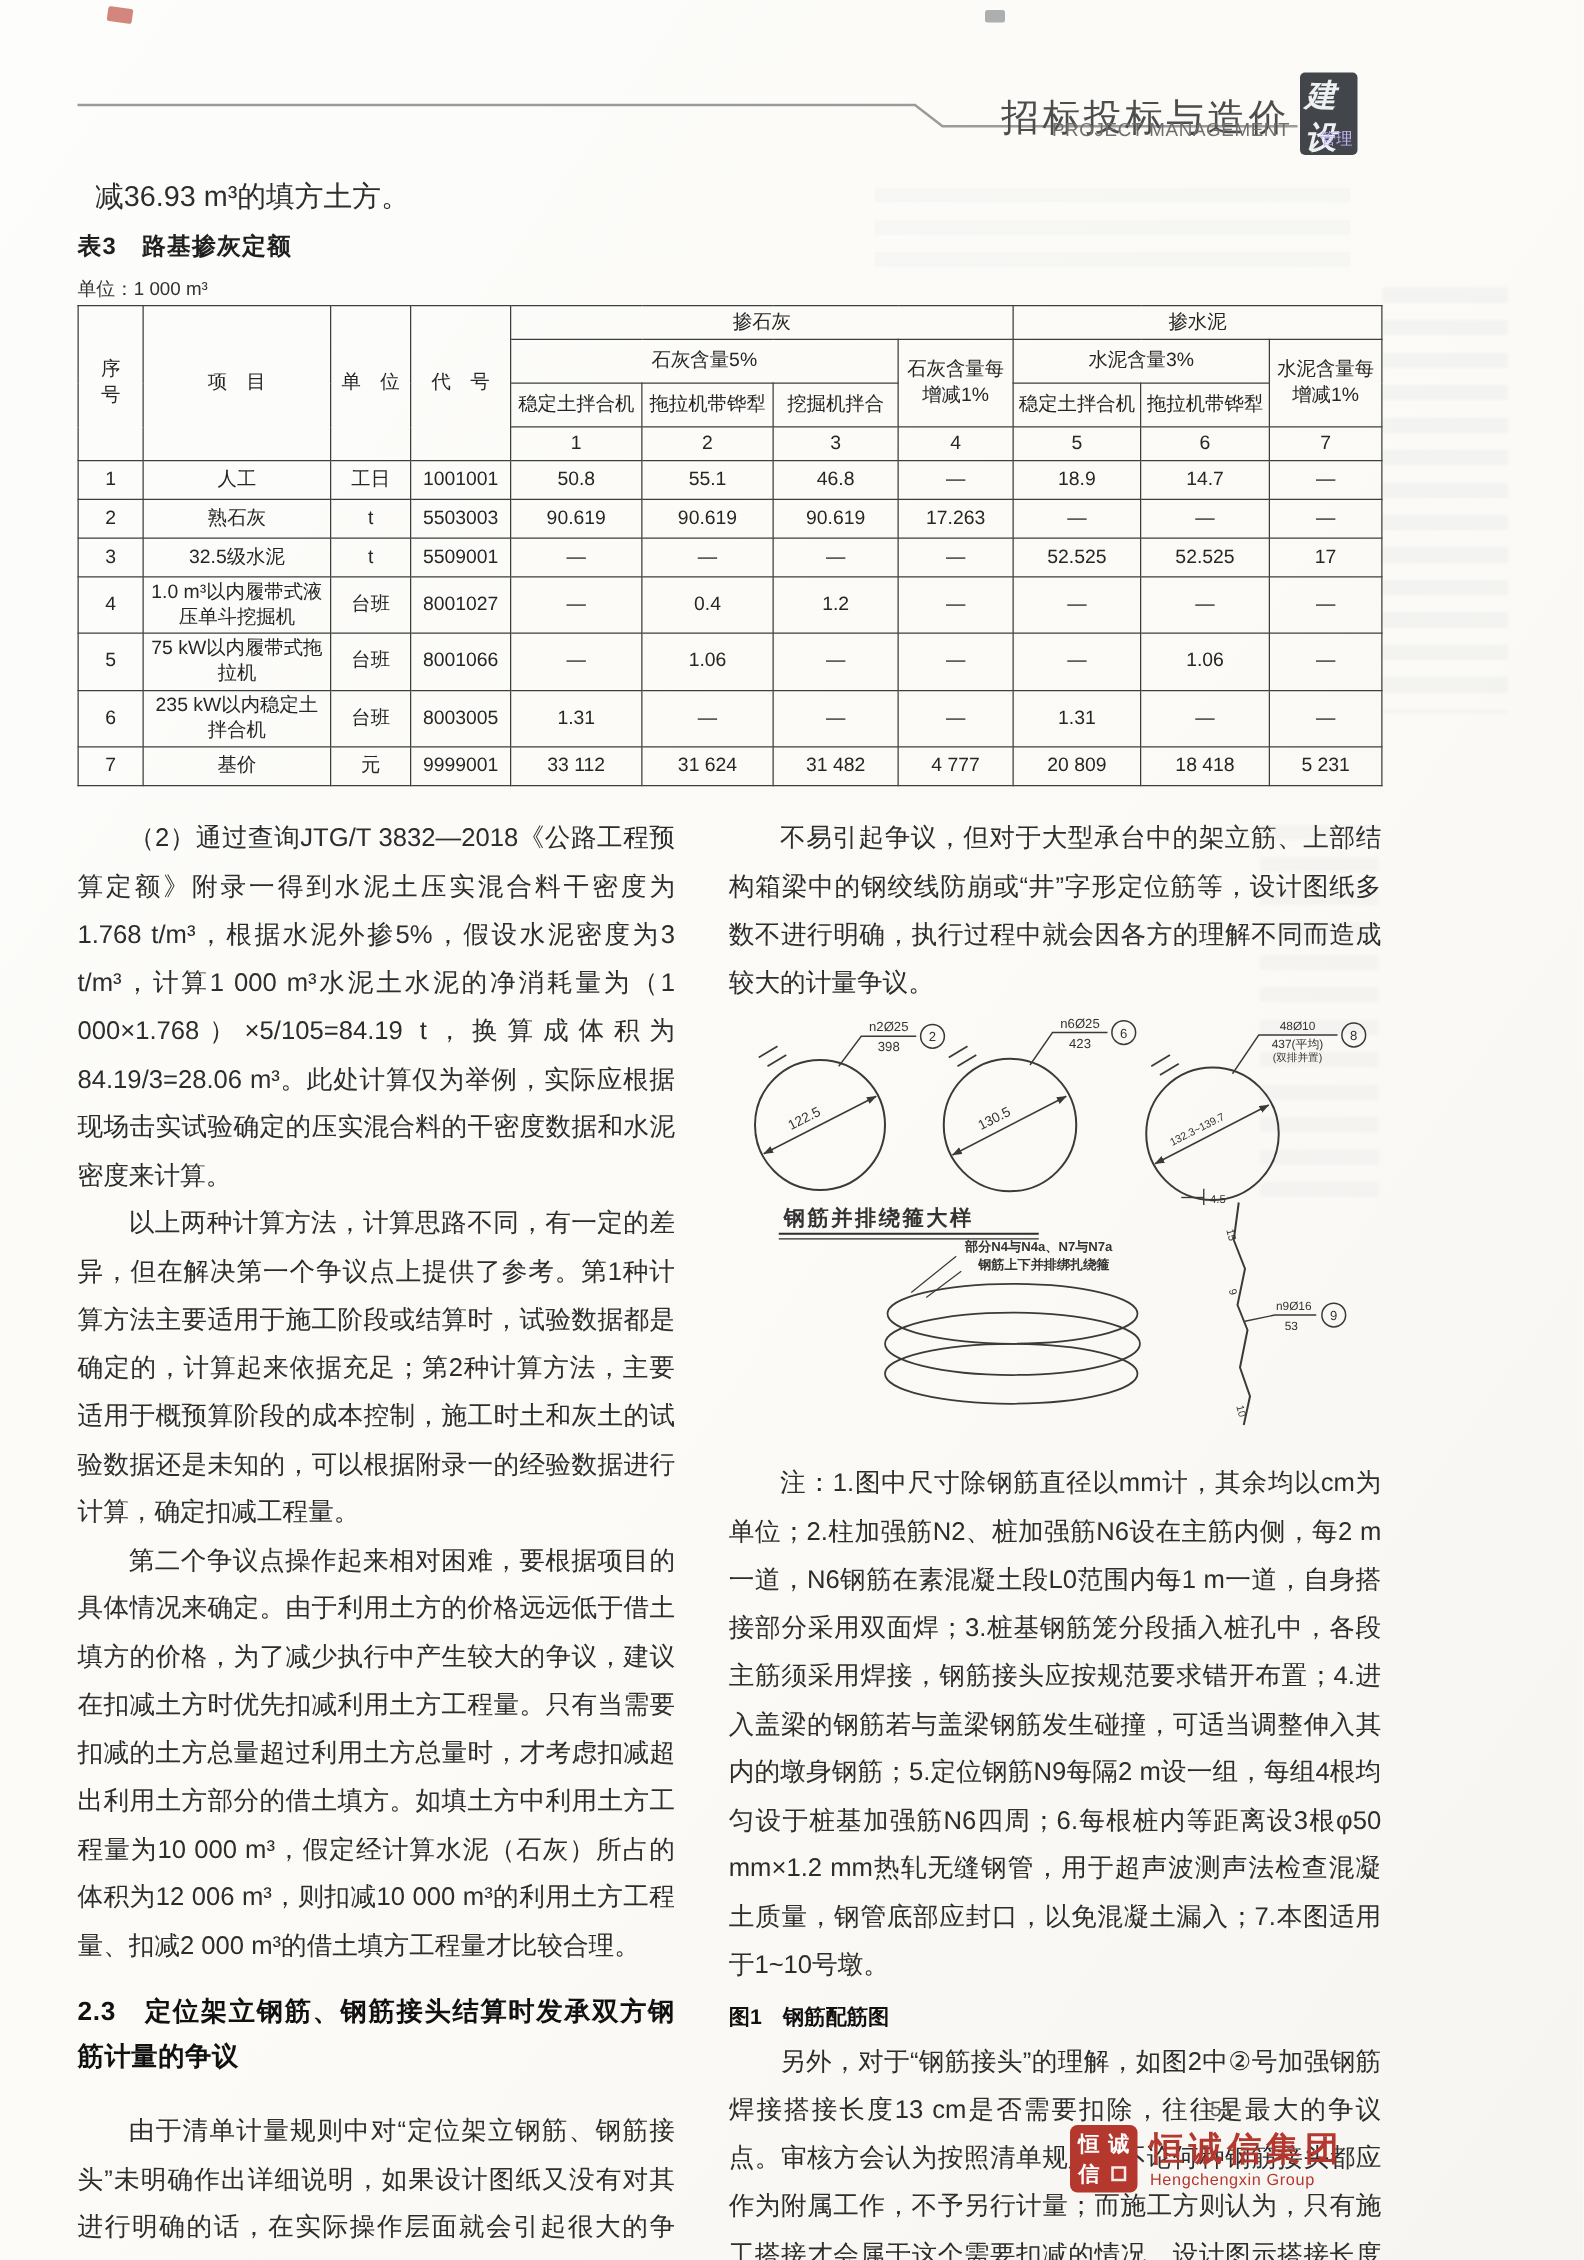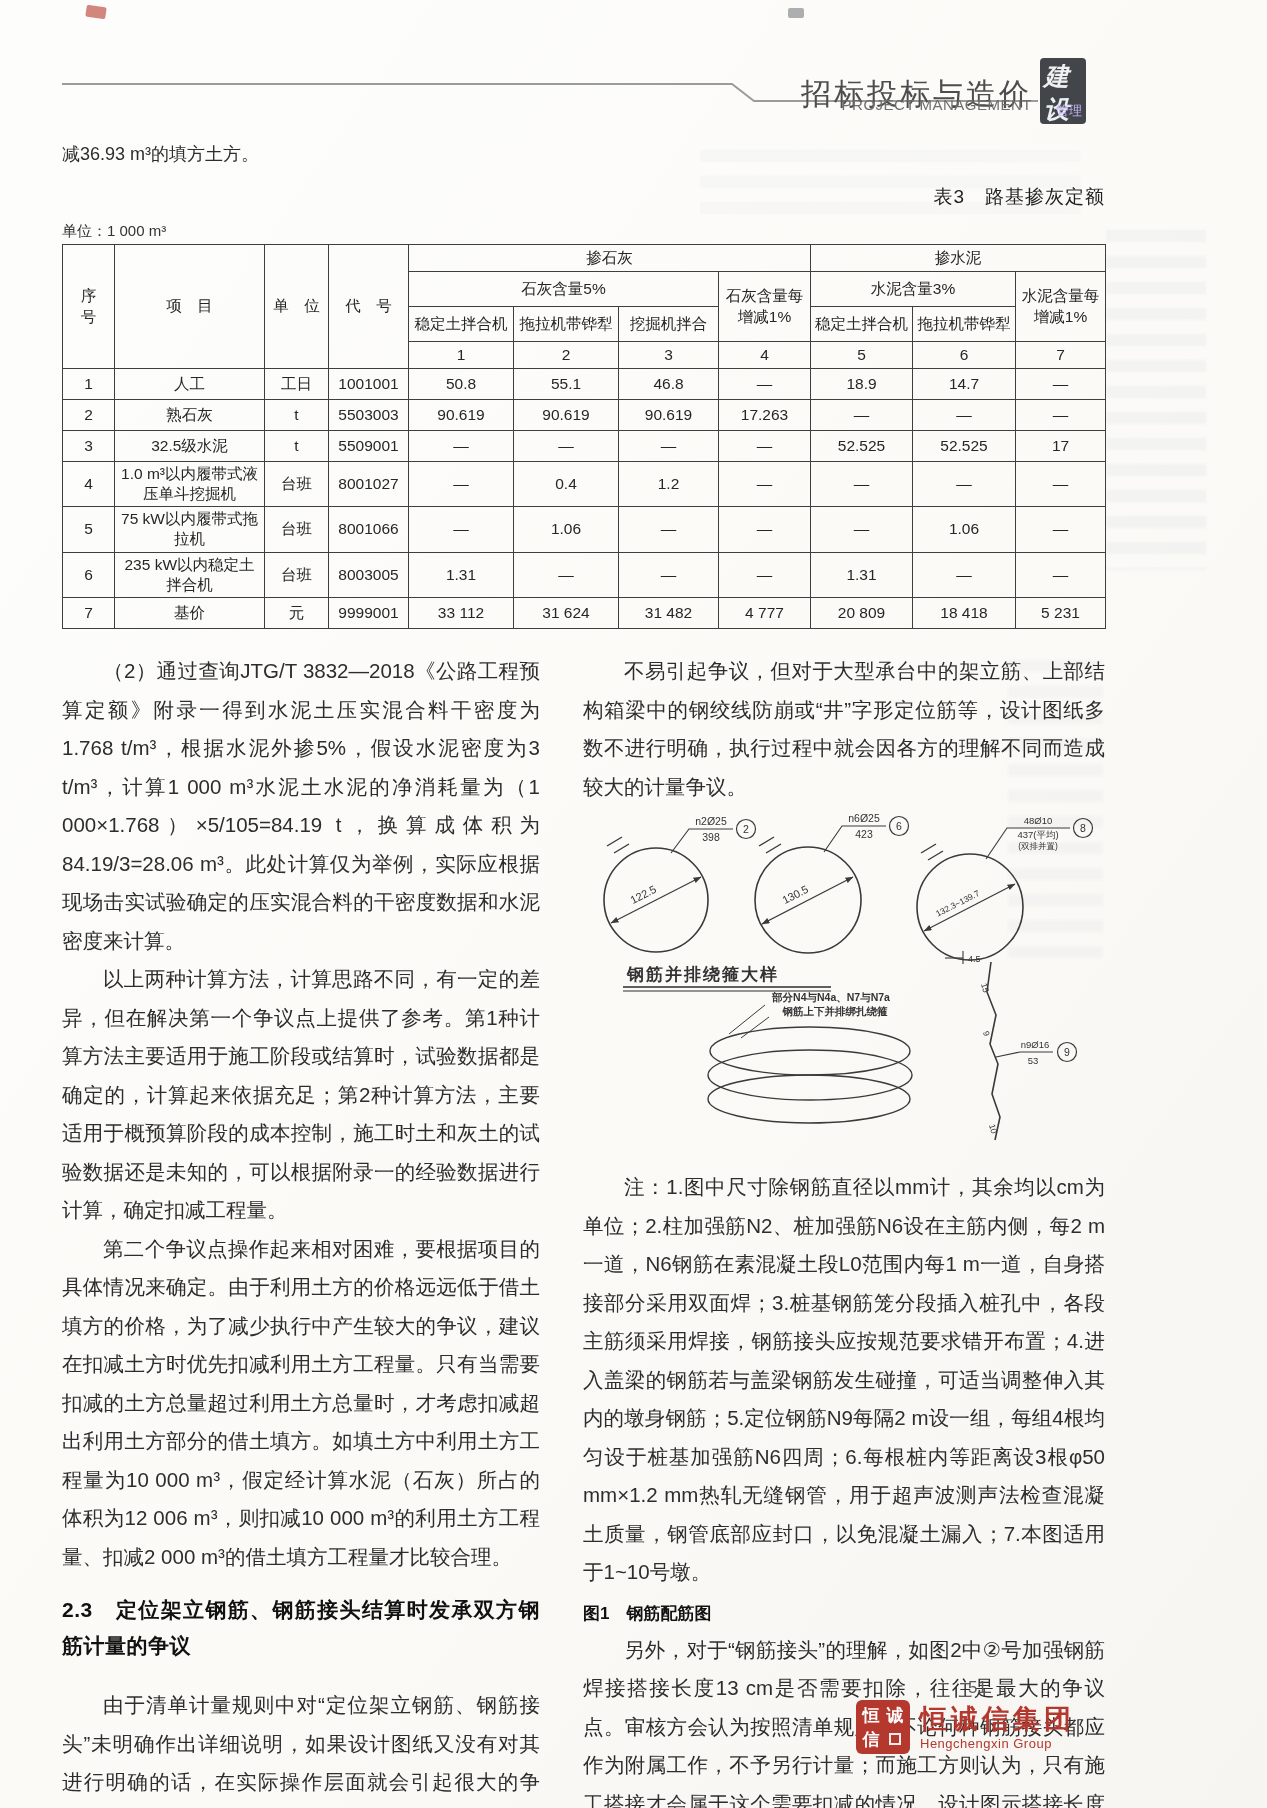--- a/index.html
+++ b/index.html
@@ -20,25 +20,25 @@
               letter-spacing:3px;font-weight:400}
   .journal-en{position:absolute;top:96px;right:235px;font-size:15px;color:#6e6e6e;
               letter-spacing:.5px}
   .journal-logo{position:absolute;left:1040px;top:58px;width:46px;height:66px;
                 background:#42464a;border-radius:4px;overflow:hidden}
   .journal-logo .l1{position:absolute;left:4px;top:2px;font-size:25px;font-weight:bold;
                     font-style:italic;color:#eef0f1}
   .journal-logo .l2{position:absolute;right:4px;bottom:4px;font-size:13px;color:#c4b5fd}
 
   
-  .lead{position:absolute;left:62px;top:142px;font-size:18px;color:#2d2d2d}
+  .lead{position:absolute;left:76px;top:142px;font-size:23px;color:#2d2d2d}
 
   
   .table-block{position:absolute;left:62px;top:184px;width:1043px}
-  .tbl-title{text-align:right;font-weight:normal;font-size:19px;color:#1f1f1f;letter-spacing:1px}
+  .tbl-title{text-align:left;font-weight:bold;font-size:19px;color:#1f1f1f;letter-spacing:1px}
   .unit-note{text-align:left;font-size:15px;color:#333;margin-top:12px;margin-bottom:3px}
   table.ration{width:100%;border-collapse:collapse;table-layout:fixed;
                font-size:15.5px;color:#262626;background:transparent}
   table.ration td{border:1.4px solid #3e3e3e;text-align:center;vertical-align:middle;
                   padding:2px 3px;line-height:1.3}
   tr.hr1 td{height:27px}
   tr.hr2 td{height:35px}
   tr.hr3 td{height:35px}
   tr.hr4 td{height:27px}
   tbody.ration-body td{height:31px}

